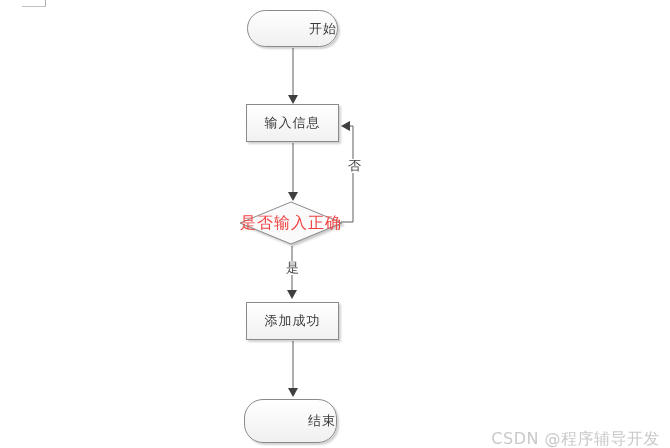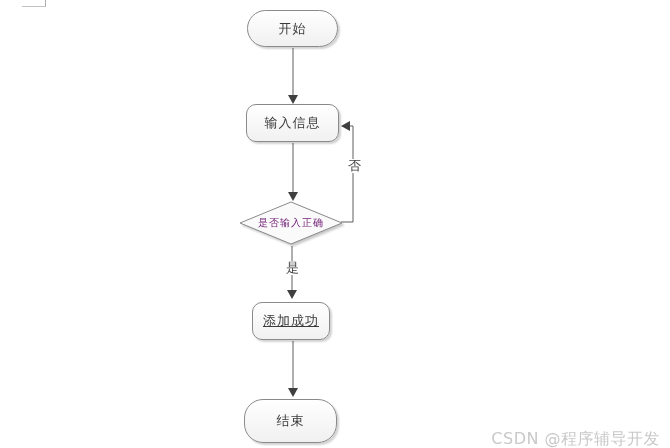--- a/index.html
+++ b/index.html
@@ -13,44 +13,45 @@
   .artifact{
     position:absolute;left:22px;top:-2px;width:23px;height:8px;
     border-bottom:1px solid #c2c2c2;border-right:1px solid #aeaeae;
     background:transparent;
   }
   
   svg.connectors{position:absolute;left:0;top:0;pointer-events:none;}
   .node{
     position:absolute;display:flex;align-items:center;justify-content:center;
     box-sizing:border-box;
-    color:#3a3a3a;font-size:13px;letter-spacing:1px;white-space:nowrap;border-radius:10px;
+    color:#3a3a3a;font-size:13px;letter-spacing:1px;white-space:nowrap;
   }
   .terminator{
     border:1px solid #8a8a8a;border-radius:19px;
     background:linear-gradient(#ffffff,#f0f0f0);
     box-shadow:2px 2px 2px rgba(0,0,0,0.18);
+    justify-content:flex-end;
   }
   .process{
     border:1px solid #8a8a8a;
     background:linear-gradient(#ffffff,#f1f1f1);
     box-shadow:2px 2px 2px rgba(0,0,0,0.18);
   }
   .node-start{left:247px;top:10px;width:91px;height:37px;}
   .node-input{left:246px;top:104px;width:93px;height:38px;}
-  .node-success{left:252px;top:302px;width:78px;height:38px;text-decoration:underline;}
+  .node-success{left:246px;top:302px;width:93px;height:38px;}
   .node-end{left:244px;top:399px;width:93px;height:44px;}
   .node-decision{
     left:239px;top:199px;width:104px;height:48px;
     background:transparent;border:none;box-shadow:none;
   }
   .node-decision svg{position:absolute;left:0;top:0;
     filter:drop-shadow(2px 2px 1px rgba(0,0,0,0.22));}
   .node-decision .diamond-label{
-    position:relative;z-index:2;font-size:10px;letter-spacing:1px;color:#701a75;
+    position:relative;z-index:2;font-size:16px;letter-spacing:1px;color:#ef4444;
   }
   .edge-label{
     position:absolute;z-index:3;background:#ffffff;
     color:#3f3f3f;font-size:13px;line-height:14px;padding:0 1px;
   }
   .label-no{left:347px;top:159px;}
   .label-yes{left:285px;top:261px;}
   .watermark{
     position:absolute;right:10px;top:429px;
     font-family:"DejaVu Sans","Liberation Sans",sans-serif;

